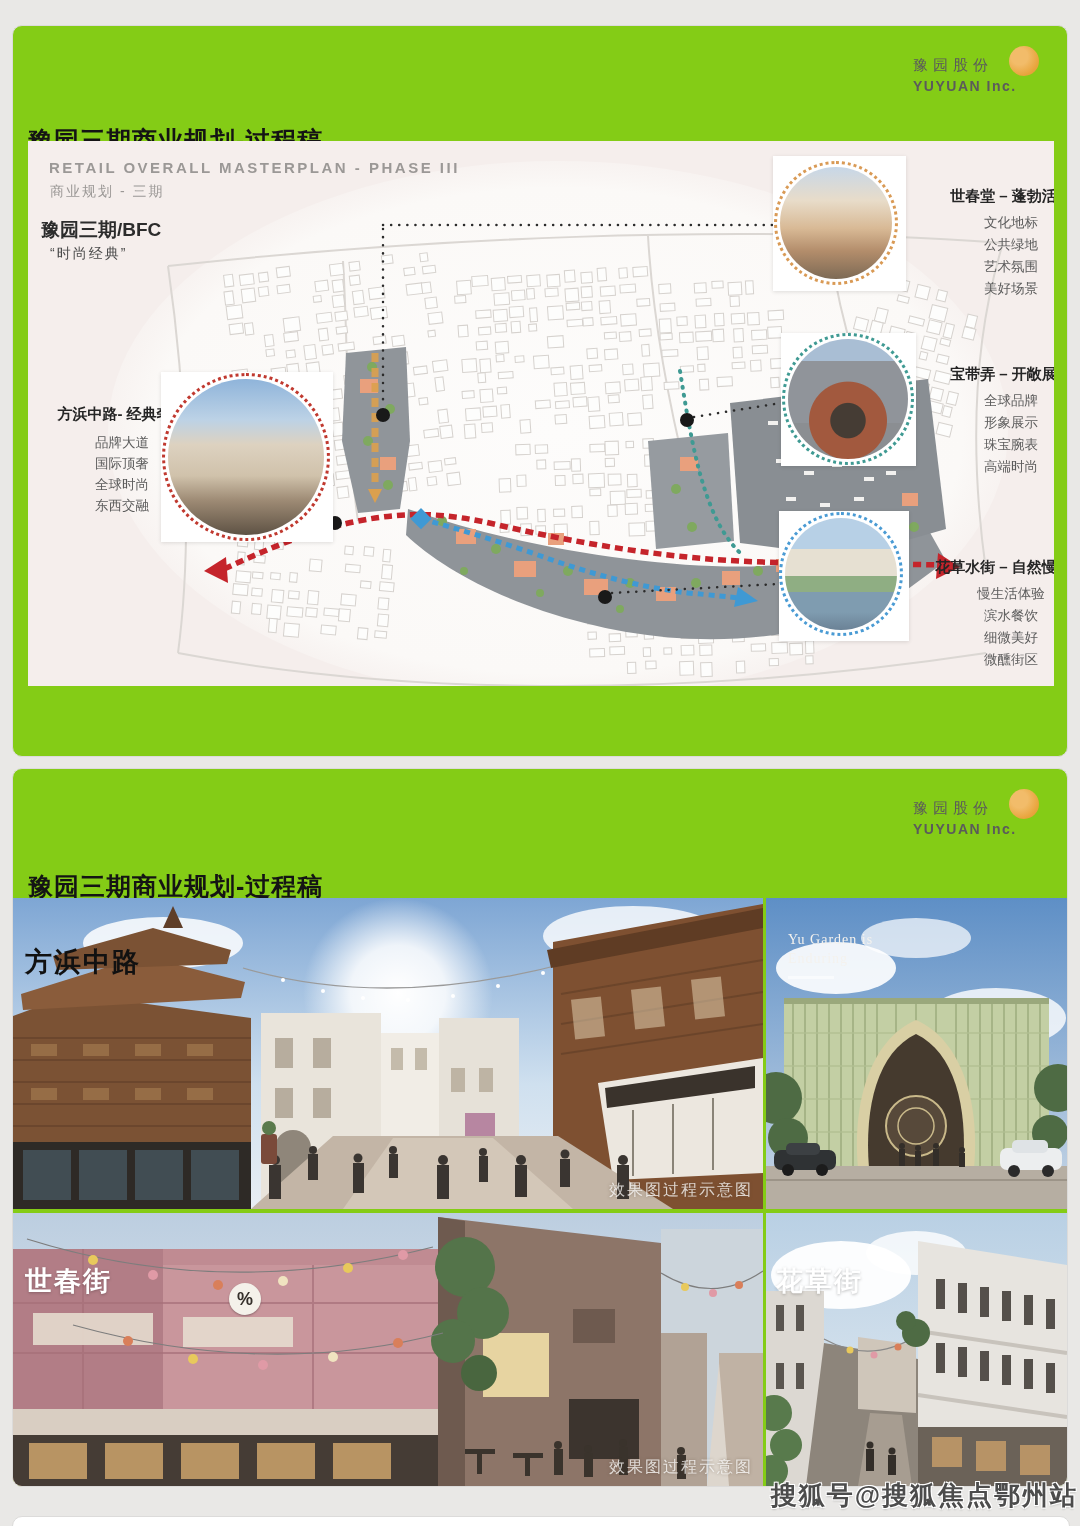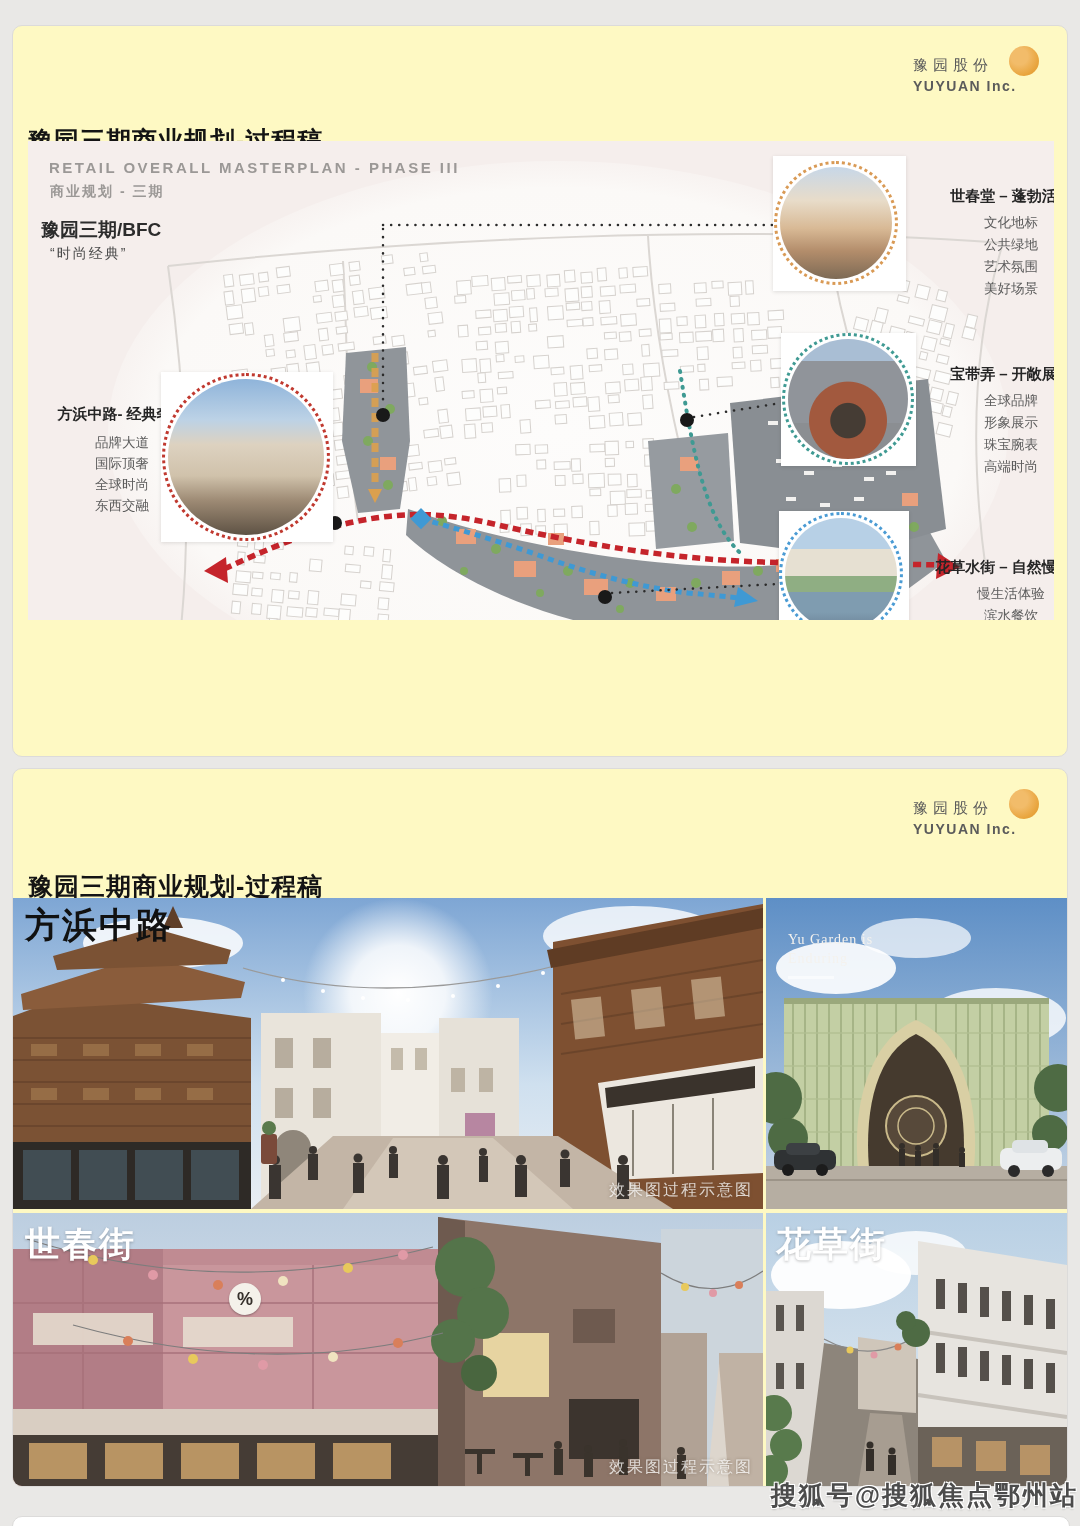--- a/index.html
+++ b/index.html
@@ -3,40 +3,40 @@
 <meta charset="utf-8">
 <style>
   html,body{margin:0;padding:0;}
   body{
     width:1080px;height:1526px;position:relative;overflow:hidden;
     background:#e9e8e6;
     font-family:"Liberation Sans","DejaVu Sans",sans-serif;
     -webkit-font-smoothing:antialiased;
   }
   .card{
-    position:absolute;left:12px;width:1056px;background:#fef9c3;
+    position:absolute;left:12px;width:1056px;background:#84cc16;
     border:1px solid #dcdbda;border-radius:10px;box-sizing:border-box;
   }
   #slide1{top:25px;height:732px;}
   #slide2{top:768px;height:719px;overflow:hidden;}
   #slide3-sliver{position:absolute;left:12px;top:1516px;width:1056px;height:14px;
     background:#fff;border:1px solid #dcdbda;border-radius:10px 10px 0 0;}
   
   .logo{position:absolute;right:44px;top:30px;width:110px;height:46px;}
   .logo .mark{position:absolute;right:-16px;top:-10px;width:30px;height:30px;border-radius:50%;
     background:radial-gradient(circle at 35% 35%, #f2bc6a 0 30%, #e8a43c 70%, #dd9730 100%);}
   .logo .cn{position:relative;z-index:2;font-size:15px;letter-spacing:5px;color:#5b5b5b;white-space:nowrap;}
   .logo .en{position:relative;z-index:2;font-size:14px;font-weight:bold;letter-spacing:1.5px;color:#5b5b5b;margin-top:3px;}
   .slide-title{position:absolute;left:15px;top:81px;font-size:25px;font-weight:bold;color:#141414;letter-spacing:1px;}
   #slide2 .slide-title{top:84px;}
   
-  .panel{position:absolute;left:15px;top:115px;width:1026px;height:479px;background:#f5eeec;overflow:hidden;}
+  .panel{position:absolute;left:15px;top:115px;width:1026px;height:545px;background:#f5eeec;overflow:hidden;}
   .panel svg{position:absolute;left:0;top:0;}
   .mp-en{position:absolute;left:21px;top:18px;font-size:15px;font-weight:bold;color:#9b9896;letter-spacing:2.5px;}
-  .mp-cn{position:absolute;left:22px;top:42px;font-size:14px;color:#9b9896;letter-spacing:2px;font-weight:bold;}
+  .mp-cn{position:absolute;left:22px;top:42px;font-size:14px;color:#9b9896;letter-spacing:2px;}
   .mp-project{position:absolute;left:13px;top:76px;font-size:19px;font-weight:bold;color:#2c2c2c;}
   .mp-tagline{position:absolute;left:22px;top:104px;font-size:14px;color:#4a4a4a;letter-spacing:2px;}
   .callout-left{position:absolute;left:4px;top:264px;width:180px;text-align:center;}
   .callout-left h4{margin:0 0 8px 0;font-size:15px;color:#252525;}
   .callout-left div{font-size:13.5px;color:#5c5c5c;line-height:21px;}
   .callout-right{position:absolute;left:883px;width:200px;text-align:center;}
   .callout-right h4{margin:0 0 6px 0;font-size:15px;color:#252525;white-space:nowrap;}
   .callout-right div{font-size:13.5px;color:#5c5c5c;line-height:22px;}
   #rc0{top:46px;} #rc1{top:224px;} #rc2{top:417px;}
   .photo-card{position:absolute;background:#fff;box-shadow:0 1px 4px rgba(0,0,0,.12);}
@@ -49,21 +49,21 @@
      radial-gradient(circle at 50% 68%, #453c34 0 17%, #a2593e 18% 38%, rgba(0,0,0,0) 39%),
      linear-gradient(180deg,#a9bed4 0 18%,#90949a 18% 70%,#8b8e92 70% 100%);}
   .ph-huacao{background:linear-gradient(180deg,#b7d0e6 0 28%,#e6e0d2 28% 52%,#8fae83 52% 66%,#7f9cb0 66% 84%,#6b8296 100%);}
   
   .tile{position:absolute;overflow:hidden;background:#cfd6dd;}
   #t1{left:0;top:129px;width:750px;height:311px;}
   #t2{left:753px;top:129px;width:301px;height:311px;}
   #t3{left:0;top:444px;width:750px;height:273px;}
   #t4{left:753px;top:444px;width:301px;height:273px;}
   .tile svg{display:block;}
-  .tile-label{position:absolute;font-size:35px;font-weight:bold;letter-spacing:2px;white-space:nowrap;}
+  .tile-label{position:absolute;font-size:27px;font-weight:bold;letter-spacing:2px;white-space:nowrap;margin-top:42px;}
   .lbl-dark{color:#111;}
   .lbl-light{color:#fff;text-shadow:0 1px 3px rgba(0,0,0,.25);}
   #t1 .tile-label{left:12px;top:4px;}
   #t2 .tile-label{right:14px;top:6px;}
   #t3 .tile-label{left:12px;top:8px;}
   #t4 .tile-label{left:10px;top:8px;}
   .img-watermark{position:absolute;right:10px;bottom:8px;font-size:16px;color:rgba(255,255,255,.75);
     letter-spacing:2px;text-shadow:0 0 3px rgba(90,70,50,.5);}
   .yu-caption{position:absolute;left:22px;top:32px;color:#f4f2ee;
     font-family:"Liberation Serif","DejaVu Serif",serif;font-size:14px;line-height:19px;letter-spacing:1px;}

